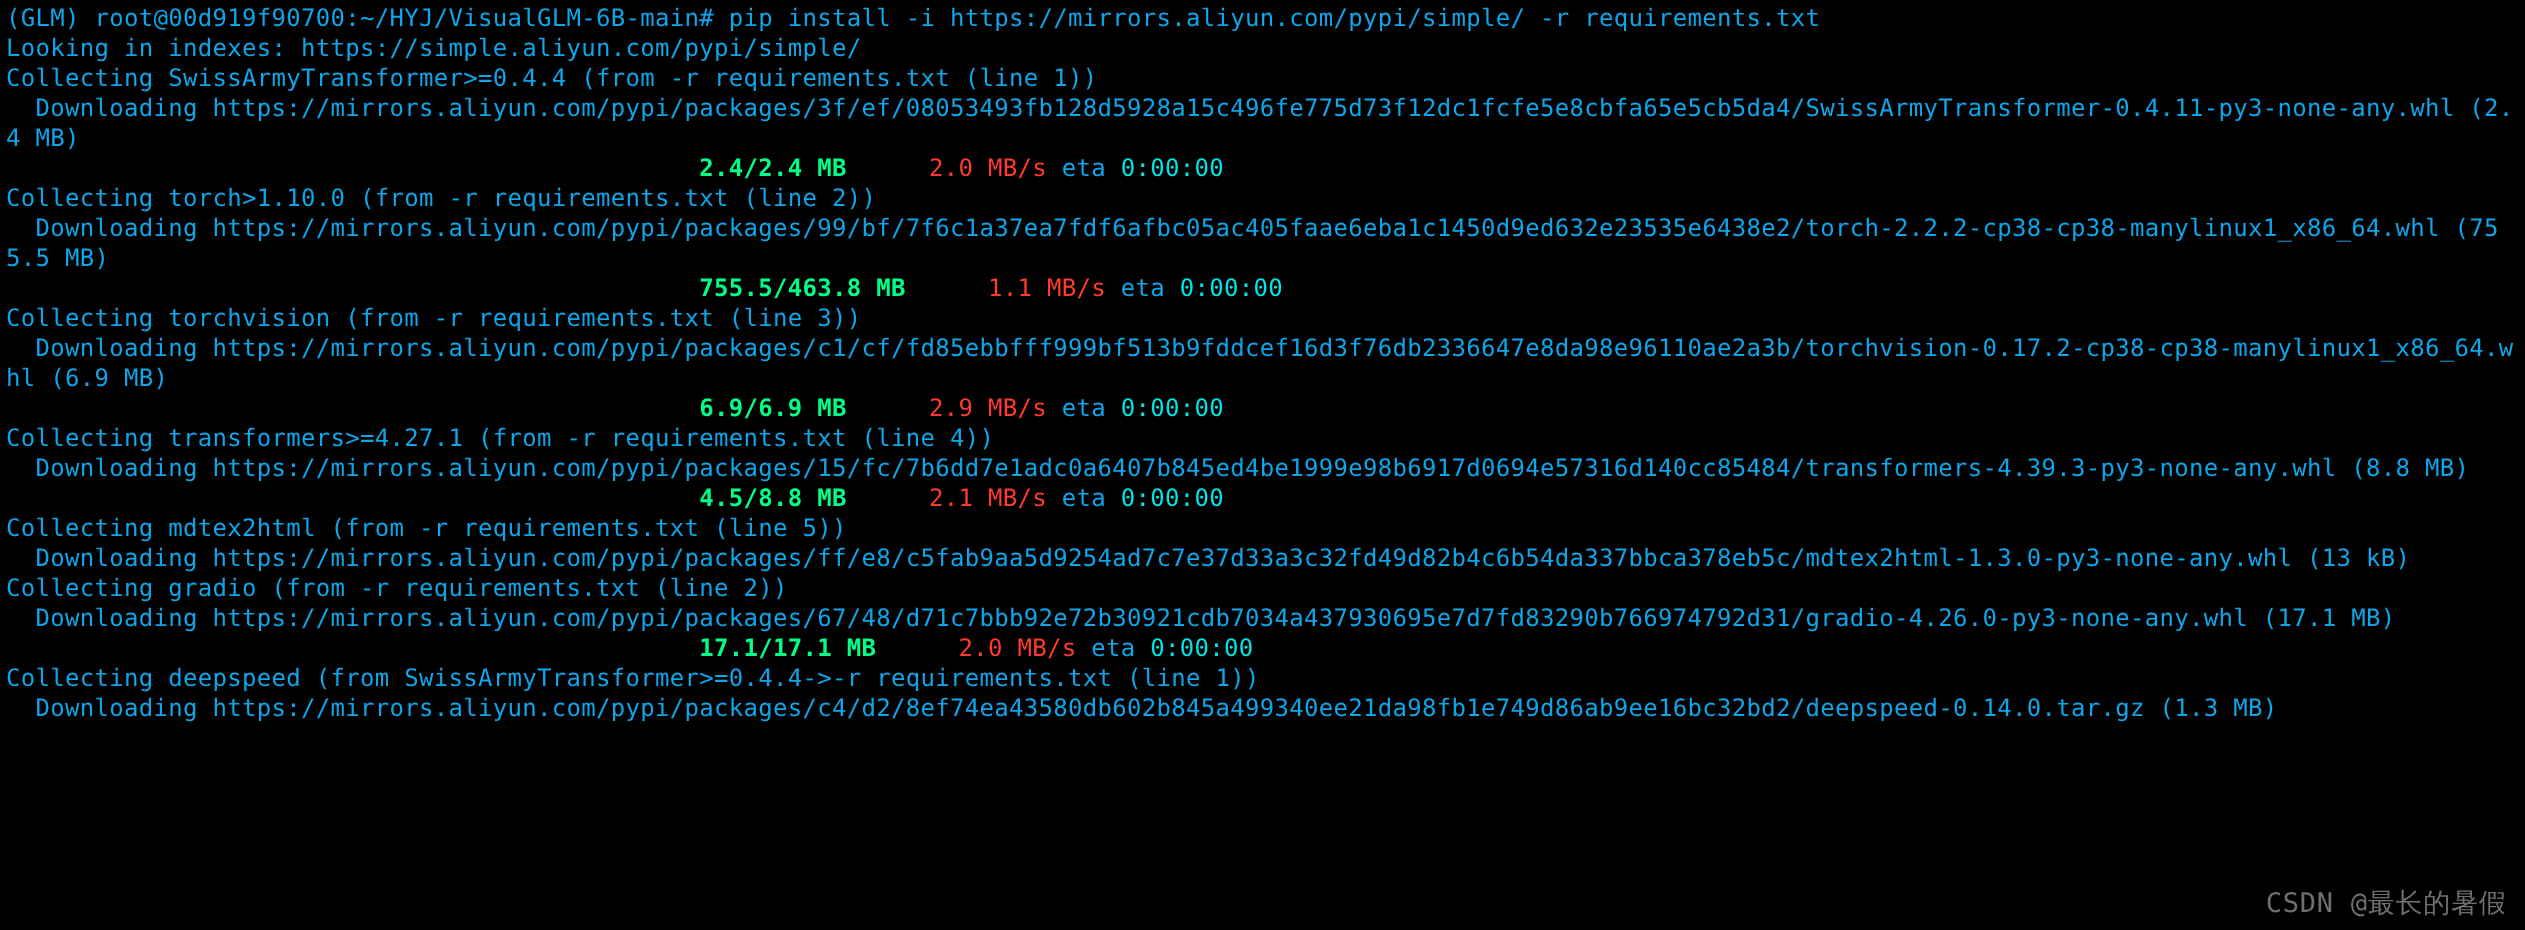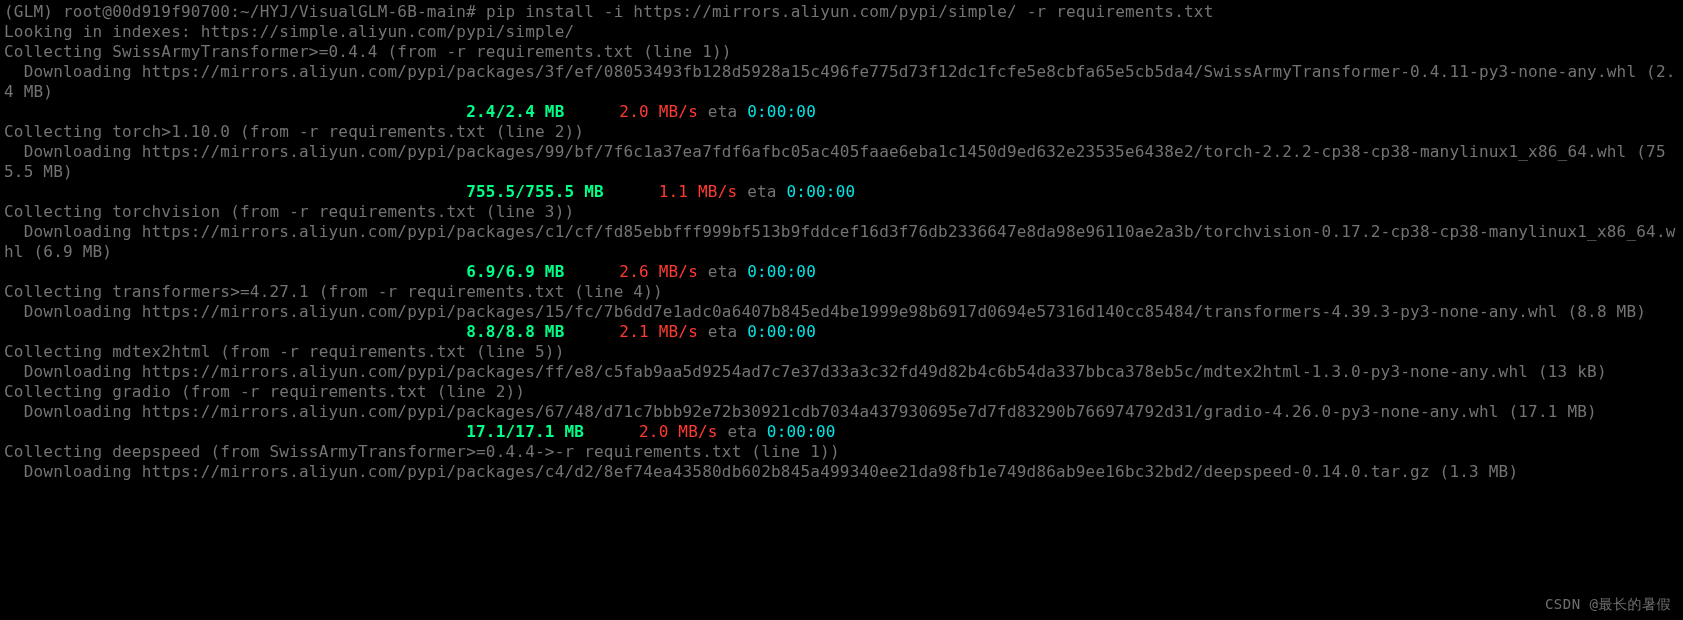--- a/index.html
+++ b/index.html
@@ -17,50 +17,50 @@
     font-size: 16px;
     line-height: 20px;
     color: #fff;
     white-space: pre-wrap;
     word-break: break-all;
     letter-spacing: 0.2px;
   }
   .g  { color: #00ff87; font-weight: bold; } 
   .r  { color: #ff3b30; margin-left: 45px; } 
   .c  { color: #00e5e5; margin-top: 32px; } 
-  .w  { color: #737373; margin-top: 12px; }
+  .w  { color: #0ea5e9; margin-top: 12px; }
   .watermark {
     position: absolute;
     right: 12px;
     bottom: 6px;
     font-family: "Consolas", monospace;
-    font-size: 14px;
+    font-size: 18px;
     color: rgba(200,200,200,0.55);
     letter-spacing: 0.5px;
     pointer-events: none;
   }
   .pad { display:inline-block; }
 </style>
 </head>
 <body>
 
 <pre class="terminal"><span class="w"><span>(GLM)</span> <span>root@00d919f90700</span>:<span>~/HYJ/VisualGLM-6B-main</span><span>#</span> </span><span class="w">pip install -i https://mirrors.aliyun.com/pypi/simple/ -r requirements.txt</span>
 <span class="w">Looking in indexes: https://simple.aliyun.com/pypi/simple/</span>
 <span class="w">Collecting SwissArmyTransformer&gt;=0.4.4 (from -r requirements.txt (line 1))</span>
 <span class="w">  Downloading https://mirrors.aliyun.com/pypi/packages/3f/ef/08053493fb128d5928a15c496fe775d73f12dc1fcfe5e8cbfa65e5cb5da4/SwissArmyTransformer-0.4.11-py3-none-any.whl (2.4 MB)</span>
 <span class="pad">                                              </span> <span class="g">2.4/2.4 MB</span> <span class="r">2.0 MB/s</span> <span class="w">eta</span> <span class="c">0:00:00</span>
 <span class="w">Collecting torch&gt;1.10.0 (from -r requirements.txt (line 2))</span>
 <span class="w">  Downloading https://mirrors.aliyun.com/pypi/packages/99/bf/7f6c1a37ea7fdf6afbc05ac405faae6eba1c1450d9ed632e23535e6438e2/torch-2.2.2-cp38-cp38-manylinux1_x86_64.whl (755.5 MB)</span>
-<span class="pad">                                              </span> <span class="g">755.5/755.5 MB</span> <span class="r">1.1 MB/s</span> <span class="w">eta</span> <span class="c">0:00:00</span>
+<span class="pad">                                              </span> <span class="g">755.5/463.8 MB</span> <span class="r">1.1 MB/s</span> <span class="w">eta</span> <span class="c">0:00:00</span>
 <span class="w">Collecting torchvision (from -r requirements.txt (line 3))</span>
 <span class="w">  Downloading https://mirrors.aliyun.com/pypi/packages/c1/cf/fd85ebbfff999bf513b9fddcef16d3f76db2336647e8da98e96110ae2a3b/torchvision-0.17.2-cp38-cp38-manylinux1_x86_64.whl (6.9 MB)</span>
-<span class="pad">                                              </span> <span class="g">6.9/6.9 MB</span> <span class="r">2.6 MB/s</span> <span class="w">eta</span> <span class="c">0:00:00</span>
+<span class="pad">                                              </span> <span class="g">6.9/6.9 MB</span> <span class="r">2.9 MB/s</span> <span class="w">eta</span> <span class="c">0:00:00</span>
 <span class="w">Collecting transformers&gt;=4.27.1 (from -r requirements.txt (line 4))</span>
 <span class="w">  Downloading https://mirrors.aliyun.com/pypi/packages/15/fc/7b6dd7e1adc0a6407b845ed4be1999e98b6917d0694e57316d140cc85484/transformers-4.39.3-py3-none-any.whl (8.8 MB)</span>
-<span class="pad">                                              </span> <span class="g">8.8/8.8 MB</span> <span class="r">2.1 MB/s</span> <span class="w">eta</span> <span class="c">0:00:00</span>
+<span class="pad">                                              </span> <span class="g">4.5/8.8 MB</span> <span class="r">2.1 MB/s</span> <span class="w">eta</span> <span class="c">0:00:00</span>
 <span class="w">Collecting mdtex2html (from -r requirements.txt (line 5))</span>
 <span class="w">  Downloading https://mirrors.aliyun.com/pypi/packages/ff/e8/c5fab9aa5d9254ad7c7e37d33a3c32fd49d82b4c6b54da337bbca378eb5c/mdtex2html-1.3.0-py3-none-any.whl (13 kB)</span>
 <span class="w">Collecting gradio (from -r requirements.txt (line 2))</span>
 <span class="w">  Downloading https://mirrors.aliyun.com/pypi/packages/67/48/d71c7bbb92e72b30921cdb7034a437930695e7d7fd83290b766974792d31/gradio-4.26.0-py3-none-any.whl (17.1 MB)</span>
 <span class="pad">                                              </span> <span class="g">17.1/17.1 MB</span> <span class="r">2.0 MB/s</span> <span class="w">eta</span> <span class="c">0:00:00</span>
 <span class="w">Collecting deepspeed (from SwissArmyTransformer&gt;=0.4.4-&gt;-r requirements.txt (line 1))</span>
 <span class="w">  Downloading https://mirrors.aliyun.com/pypi/packages/c4/d2/8ef74ea43580db602b845a499340ee21da98fb1e749d86ab9ee16bc32bd2/deepspeed-0.14.0.tar.gz (1.3 MB)</span>
 </pre>
 
 <div class="watermark">CSDN @最长的暑假</div>

